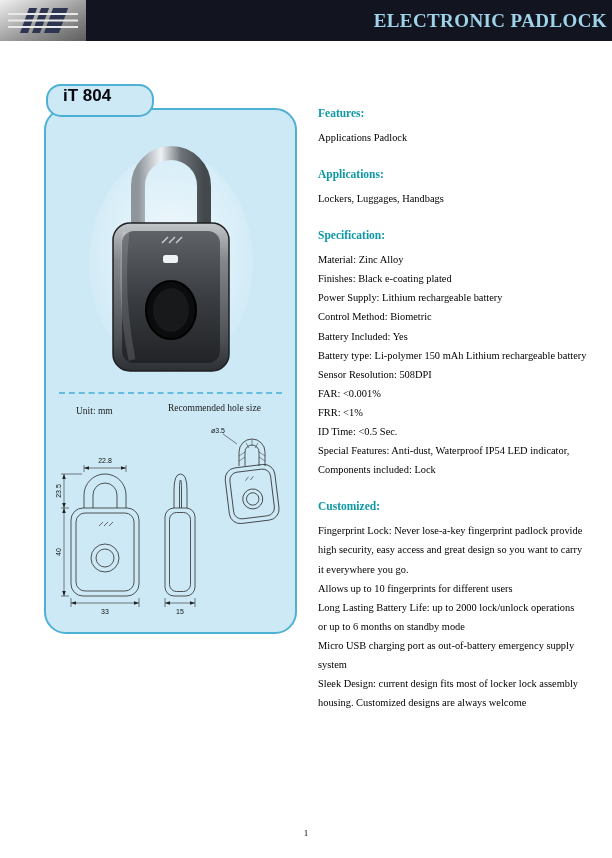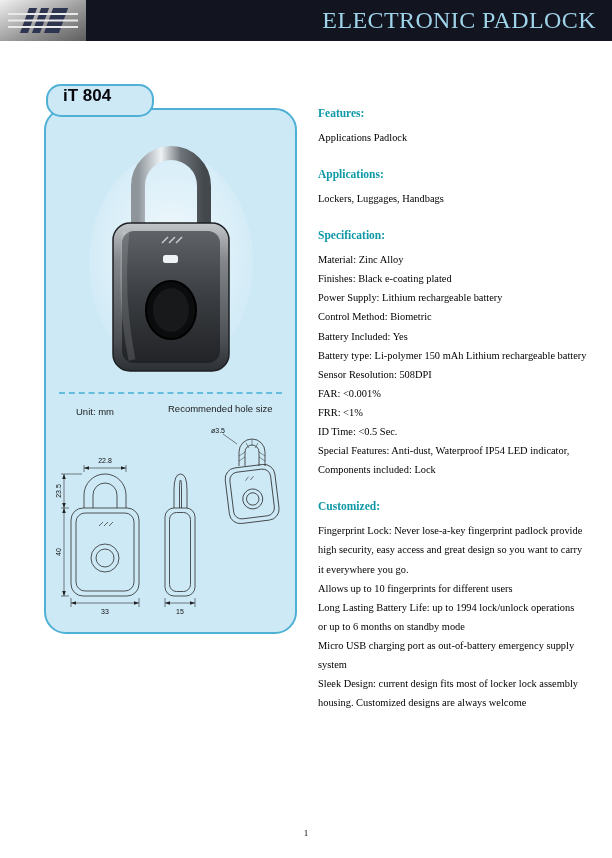--- a/index.html
+++ b/index.html
@@ -2,28 +2,28 @@
 <html><head>
 <meta charset="utf-8">
 <style>
   *{box-sizing:border-box;margin:0;padding:0}
   html,body{width:612px;height:858px}
   body{position:relative;background:#ffffff;font-family:"Liberation Serif",serif;overflow:hidden}
 
   
   .topbar{position:absolute;left:0;top:0;width:612px;height:41px;background:#12141f;display:flex;align-items:center}
   .logo{width:86px;height:41px;flex:0 0 auto}
-  .title{margin-left:auto;padding-right:16px;font-size:24px;font-weight:normal;color:#9fd3ea;letter-spacing:.4px}
+  .title{margin-left:auto;padding-right:5px;font-size:19px;font-weight:bold;color:#9fd3ea;letter-spacing:.4px}
 
   
   .model-tab{position:absolute;left:46px;top:84px;width:108px;height:33px;background:#cde9f6;border:2px solid #4fb0d6;border-radius:15px;z-index:2;display:flex;align-items:flex-start;padding-left:15px;font-family:"Liberation Sans",sans-serif;font-weight:bold;font-size:17px;color:#05070d}
   .panel{position:absolute;left:44px;top:108px;width:253px;height:526px;background:#cde9f6;border:2px solid #4fb0d6;border-radius:22px;z-index:1}
   .photo{position:absolute;left:50%;top:18px;transform:translateX(-50%)}
   .divider{position:absolute;left:13px;right:13px;top:282px;border-top:2px dashed #66bddd}
-  .lbl{position:absolute;font-family:Liberation Sans, sans-serif;font-size:9.5px;color:#1c1c1c;white-space:nowrap}
+  .lbl{position:absolute;font-family:Liberation Serif, serif;font-size:9.5px;color:#1c1c1c;white-space:nowrap}
   .lbl-unit{left:30px;top:296px}
   .lbl-hole{left:122px;top:293px}
   .drawings{position:absolute;left:7px;top:308px}
 
   
   .content{position:absolute;left:318px;top:106px;width:278px}
   .sec{margin-bottom:20px}
   .sec-h{font-size:11.5px;font-weight:bold;color:#0d98a6;margin-bottom:7px;line-height:15px}
   .line{font-size:10.4px;line-height:19.1px;color:#000;white-space:nowrap}
 
@@ -222,21 +222,21 @@
     <p class="line">Special Features: Anti-dust, Waterproof IP54 LED indicator,</p>
     <p class="line">Components included: Lock</p>
   </div>
 
   <div class="sec">
     <h2 class="sec-h">Customized:</h2>
     <p class="line">Fingerprint Lock: Never lose-a-key fingerprint padlock provide</p>
     <p class="line">high security, easy access and great design so you want to carry</p>
     <p class="line">it everywhere you go.</p>
     <p class="line">Allows up to 10 fingerprints for different users</p>
-    <p class="line">Long Lasting Battery Life: up to 1994 lock/unlock operations</p>
+    <p class="line">Long Lasting Battery Life: up to 2000 lock/unlock operations</p>
     <p class="line">or up to 6 months on standby mode</p>
     <p class="line">Micro USB charging port as out-of-battery emergency supply</p>
     <p class="line">system</p>
     <p class="line">Sleek Design: current design fits most of locker lock assembly</p>
     <p class="line">housing. Customized designs are always welcome</p>
   </div>
 
 </main>
 
 <footer class="pageno">1</footer>

